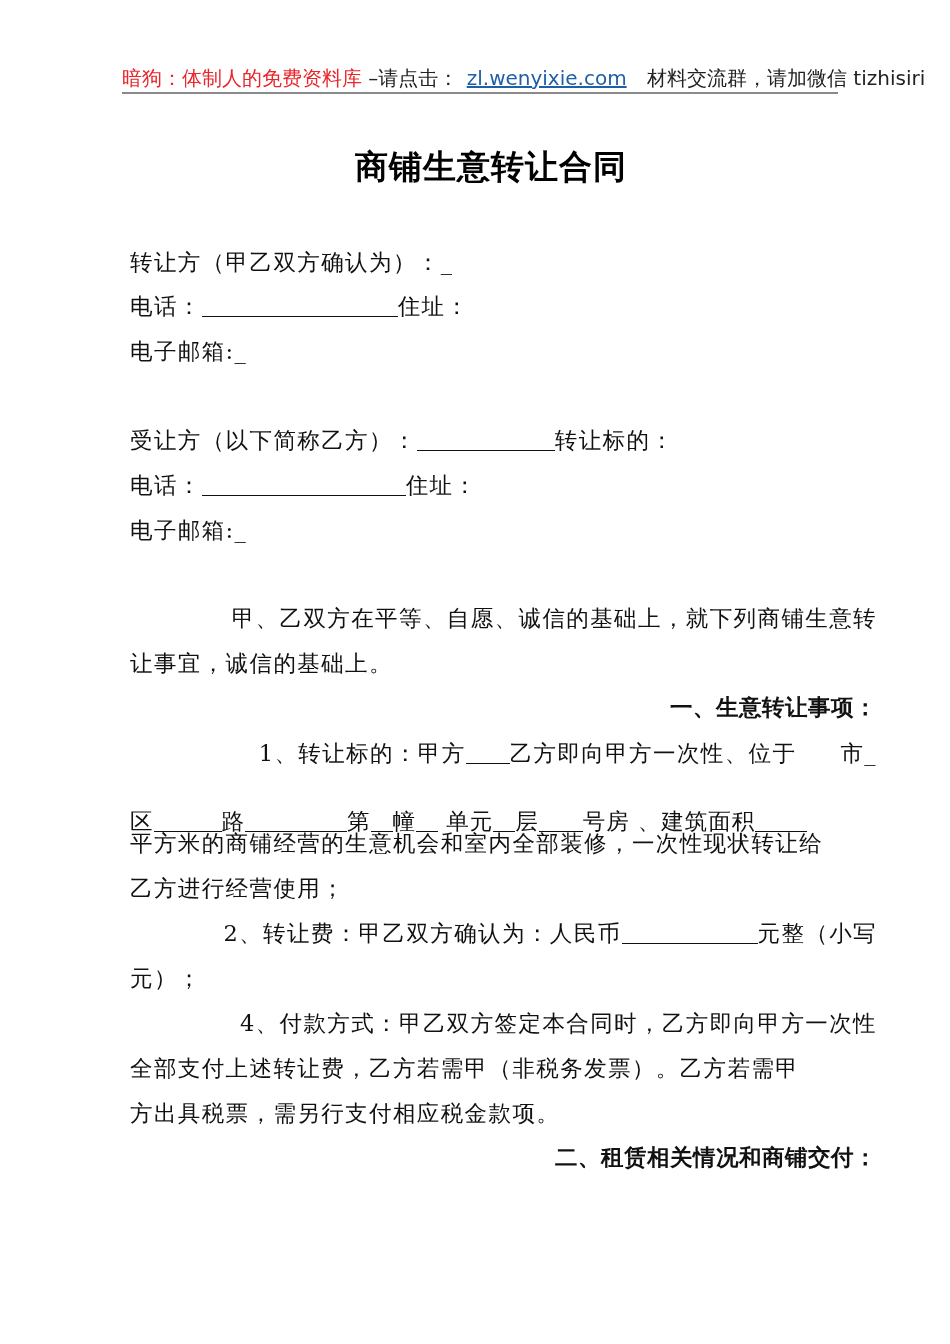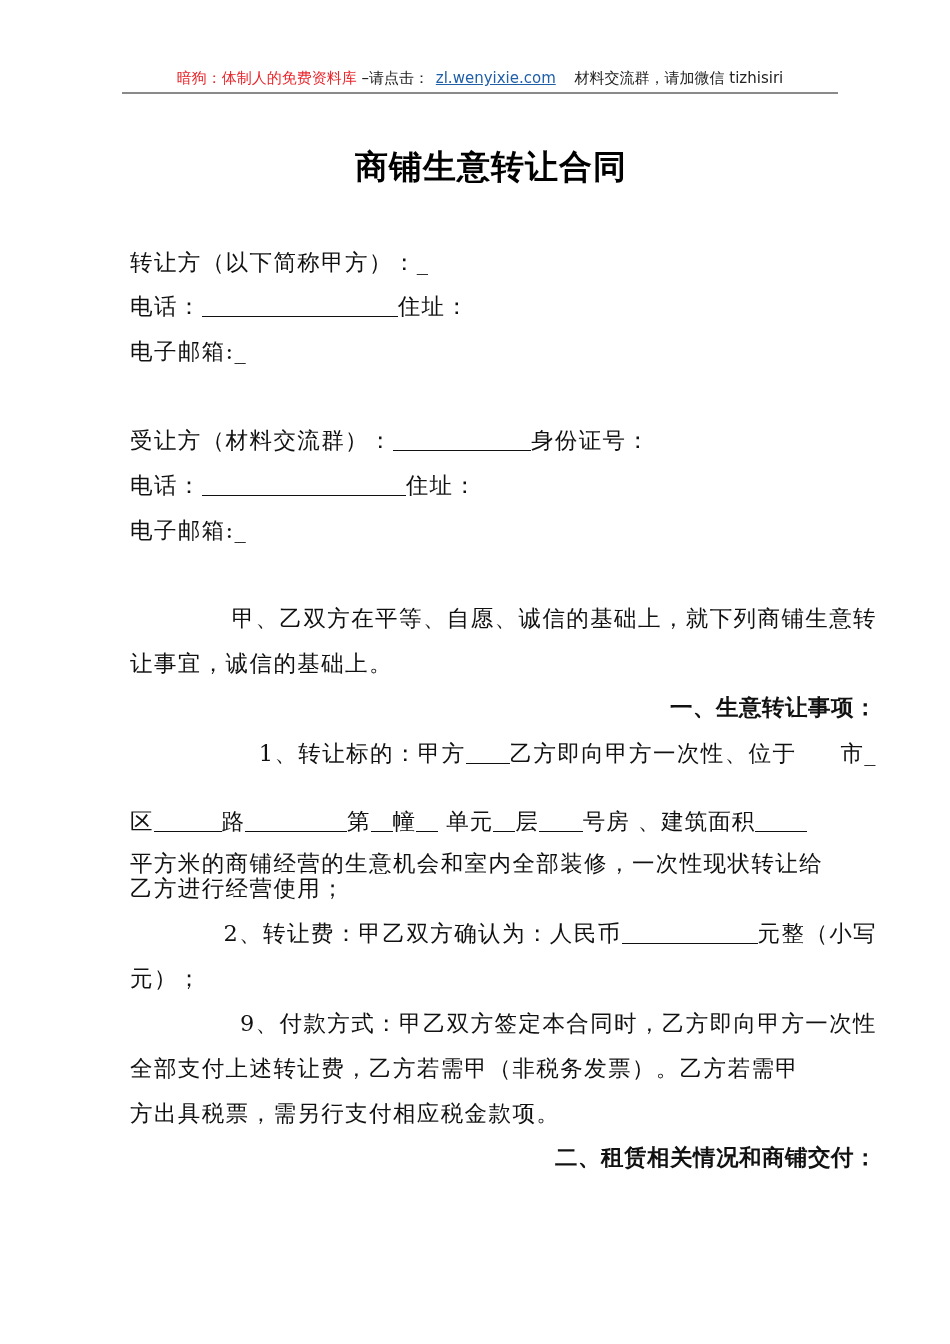--- a/index.html
+++ b/index.html
@@ -1,19 +1,19 @@
 <!DOCTYPE html>
 <html><head>
 <meta charset="utf-8">
 <style>
   html, body { margin: 0; padding: 0; background: #ffffff; }
   body { width: 950px; height: 1344px; position: relative; overflow: hidden;
          font-family: "DejaVu Serif", "Liberation Serif", serif; color: #111; }
   .header { position: absolute; left: 122px; top: 66px; width: 716px; height: 28px;
-            font-family: "DejaVu Sans", "Liberation Sans", sans-serif; font-size: 15px;
+            font-family: "DejaVu Sans", "Liberation Sans", sans-serif; font-size: 20px;
             text-align: center; white-space: nowrap; line-height: 24px; }
   .header .brand { color: #e8262b; }
   .header .cta { color: #222; }
   .header .link { color: #1f5fa8; text-decoration: underline; margin: 0 14px 0 2px; }
   .header .group { color: #222; }
   .rule { position: absolute; left: 122px; top: 92px; width: 716px; height: 2px; background: #8a8a8a; }
   .title { position: absolute; left: 0; width: 950px; top: 145px; text-align: center;
            font-family: "DejaVu Sans", "Liberation Sans", sans-serif; font-weight: bold;
            font-size: 33px; letter-spacing: 1px; color: #000; padding-left: 16px; }
   .line { position: absolute; left: 130px; width: 700px; font-size: 22.5px; line-height: 30px;
@@ -29,55 +29,55 @@
   <span class="brand">暗狗：体制人的免费资料库</span>
   <span class="cta">–请点击：</span>
   <span class="link">zl.wenyixie.com</span>
   <span class="group">材料交流群，请加微信 tizhisiri</span>
 </div>
 <div class="rule"></div>
 
 <div class="title">商铺生意转让合同</div>
 
 <div class="line" style="top:247px">
-  <span>转让方（以下简称甲方）：</span><span>_</span>
+  <span>转让方（甲乙双方确认为）：</span><span>_</span>
 </div>
 <div class="line" style="top:291px">
   <span>电话：</span><span class="blank" style="width:196px"></span><span>住址：</span>
 </div>
 <div class="line" style="top:336px">
   <span>电子邮箱:</span><span>_</span>
 </div>
 
 <div class="line" style="top:425px">
-  <span>受让方（材料交流群）：</span><span class="blank" style="width:138px"></span><span>身份证号：</span>
+  <span>受让方（以下简称乙方）：</span><span class="blank" style="width:138px"></span><span>转让标的：</span>
 </div>
 <div class="line" style="top:470px">
   <span>电话：</span><span class="blank" style="width:204px"></span><span>住址：</span>
 </div>
 <div class="line" style="top:515px">
   <span>电子邮箱:</span><span>_</span>
 </div>
 
 <div class="line indent" style="top:603px">甲、乙双方在平等、自愿、诚信的基础上，就下列商铺生意转</div>
 <div class="line" style="top:648px">让事宜，诚信的基础上。</div>
 
 <div class="line indent heading" style="top:693px">一、生意转让事项：</div>
 
 <div class="line indent" style="top:738px">
   <span>1、转让标的：甲方</span><span class="blank" style="width:44px"></span><span>乙方即向甲方一次性、位于</span><span style="display:inline-block;width:44px"></span><span>市_</span>
 </div>
 <div class="line" style="top:806px; letter-spacing:1px">
   <span>区</span><span class="blank" style="width:68px"></span><span>路</span><span class="blank" style="width:102px"></span><span>第</span><span class="blank" style="width:22px"></span><span>幢</span><span class="blank" style="width:22px"></span>&nbsp;<span>单元</span><span class="blank" style="width:22px"></span><span>层</span><span class="blank" style="width:44px"></span><span>号房 、建筑面积</span><span class="blank" style="width:52px"></span>
 </div>
-<div class="line" style="top:848px">平方米的商铺经营的生意机会和室内全部装修，一次性现状转让给</div>
+<div class="line" style="top:828px">平方米的商铺经营的生意机会和室内全部装修，一次性现状转让给</div>
 <div class="line" style="top:873px">乙方进行经营使用；</div>
 
 <div class="line indent" style="top:918px">
   <span>2、转让费：甲乙双方确认为：人民币</span><span class="blank" style="width:136px"></span><span>元整（小写</span>
 </div>
 <div class="line" style="top:963px">元）；</div>
 
-<div class="line indent" style="top:1008px">9、付款方式：甲乙双方签定本合同时，乙方即向甲方一次性</div>
+<div class="line indent" style="top:1008px">4、付款方式：甲乙双方签定本合同时，乙方即向甲方一次性</div>
 <div class="line" style="top:1053px">全部支付上述转让费，乙方若需甲（非税务发票）。乙方若需甲</div>
 <div class="line" style="top:1098px">方出具税票，需另行支付相应税金款项。</div>
 
 <div class="line indent heading" style="top:1143px">二、租赁相关情况和商铺交付：</div>
 
 </body></html>

